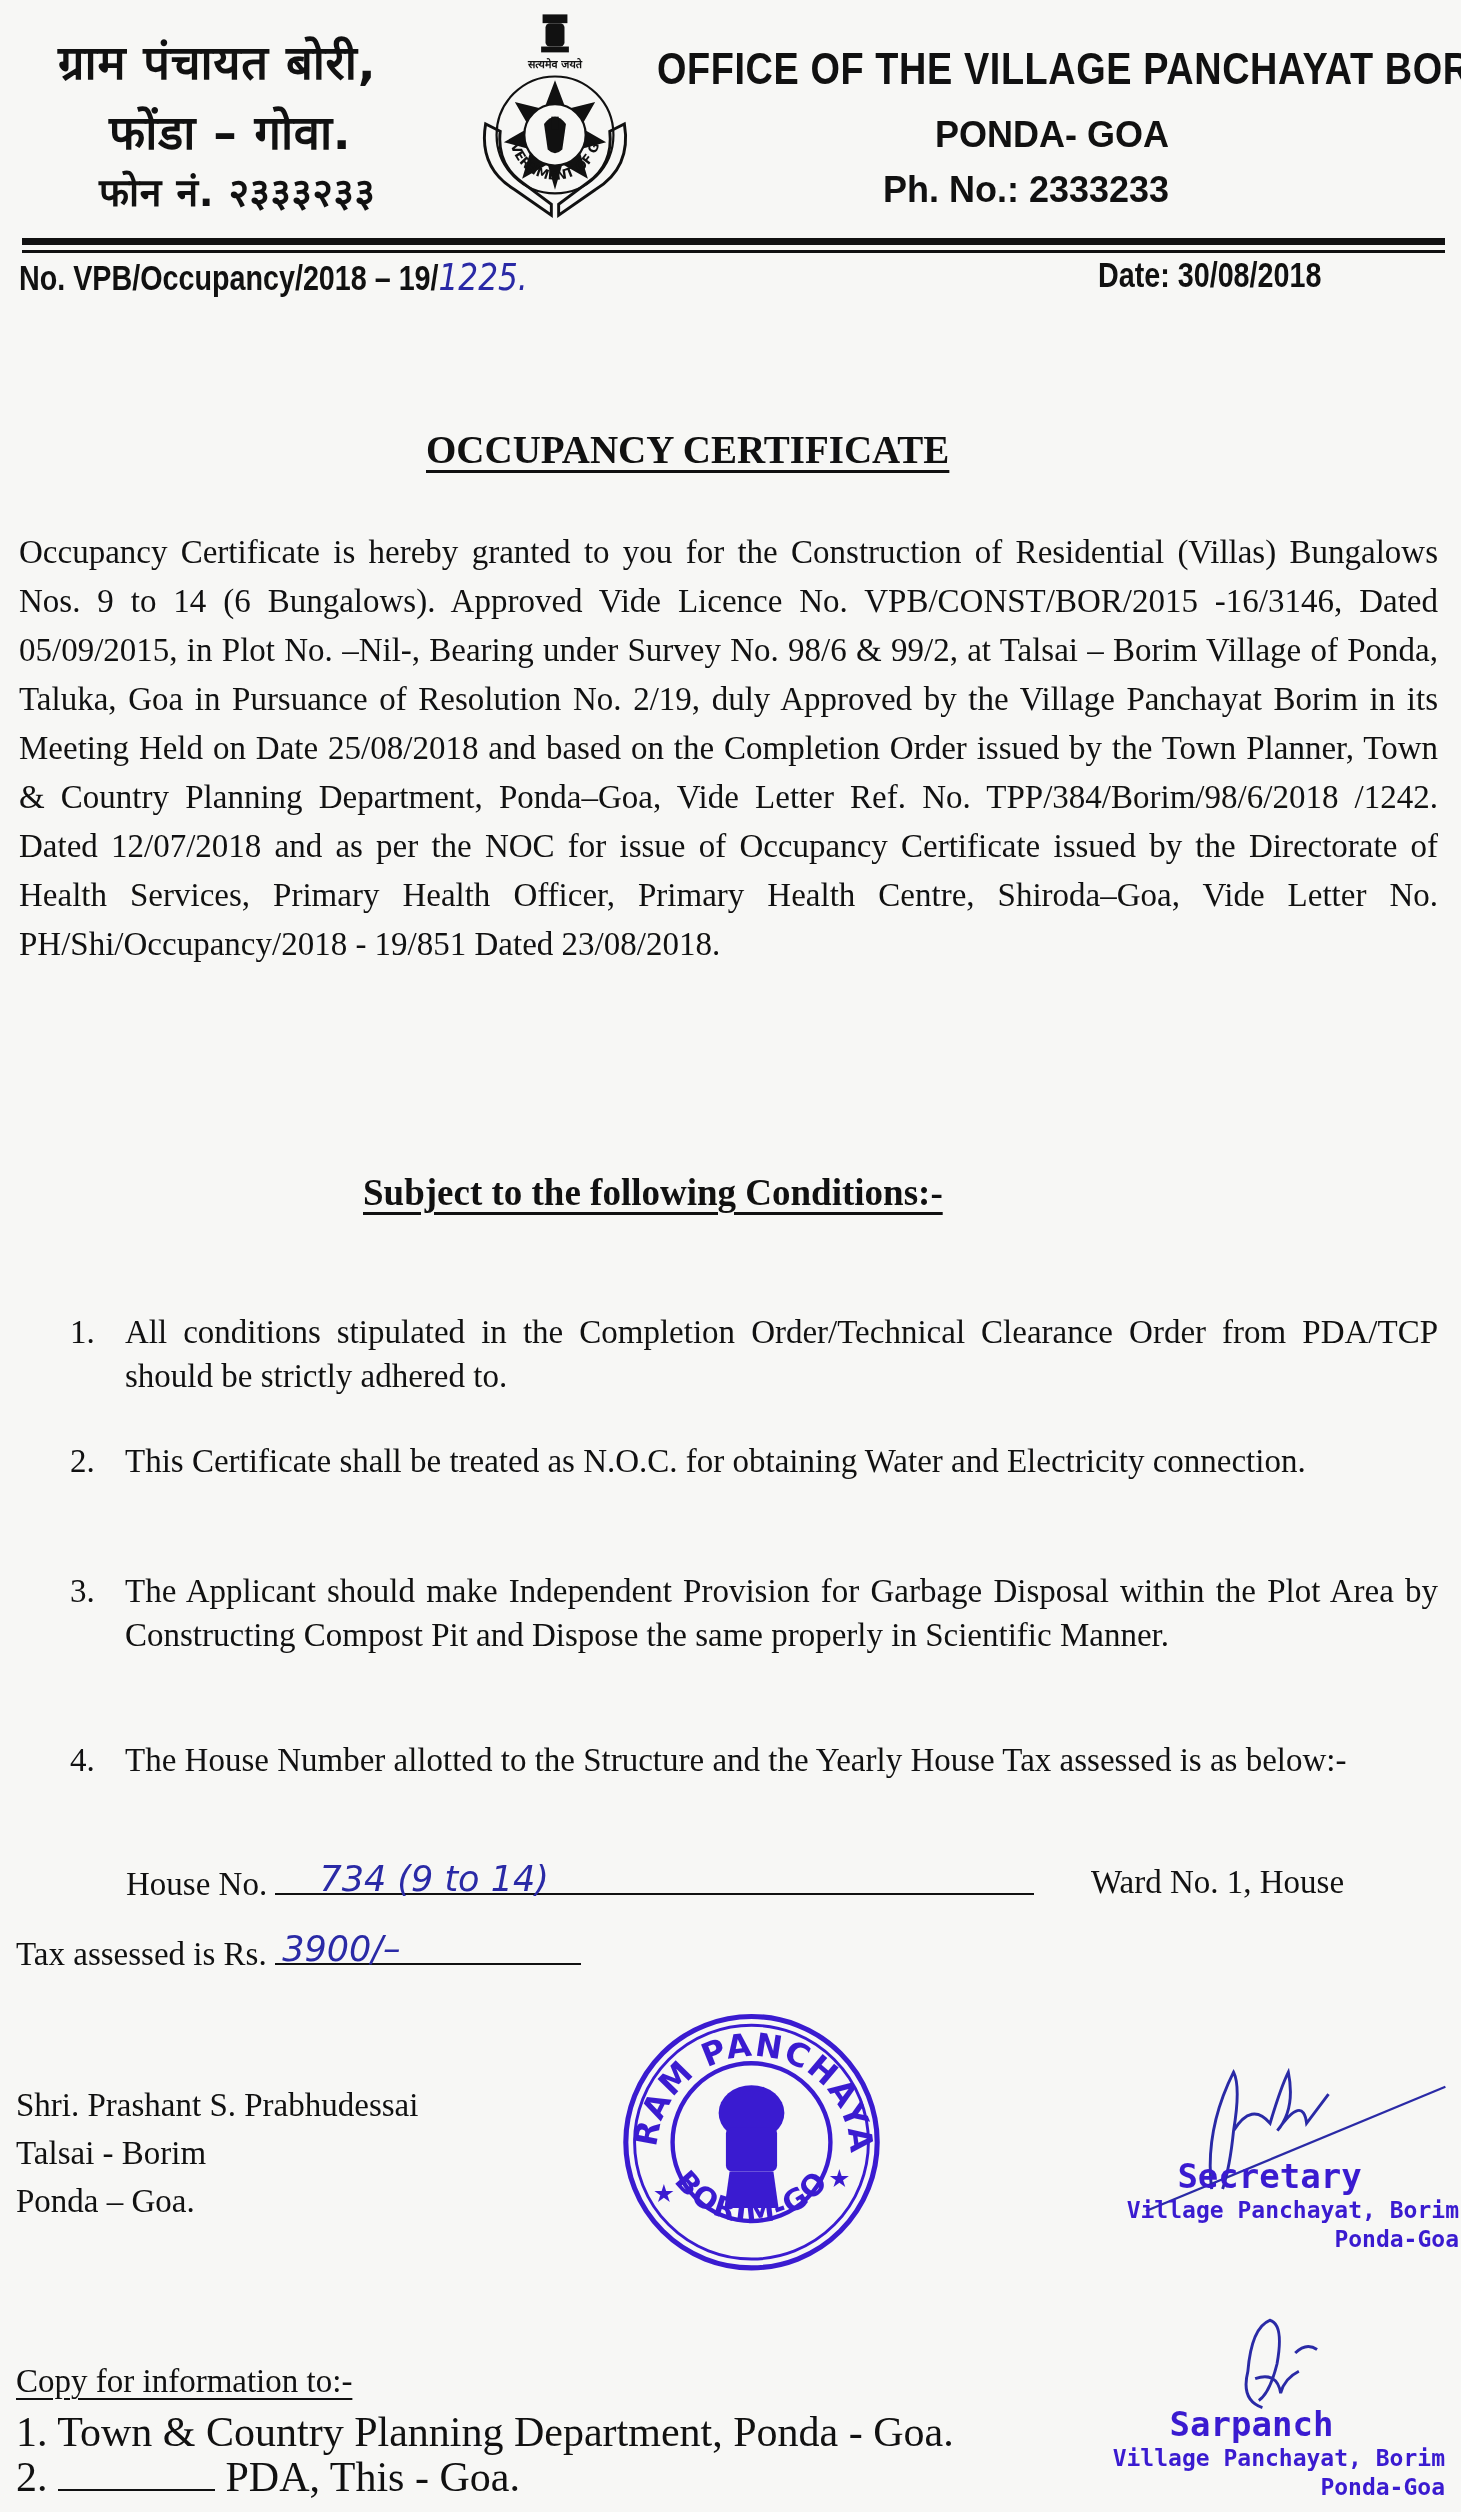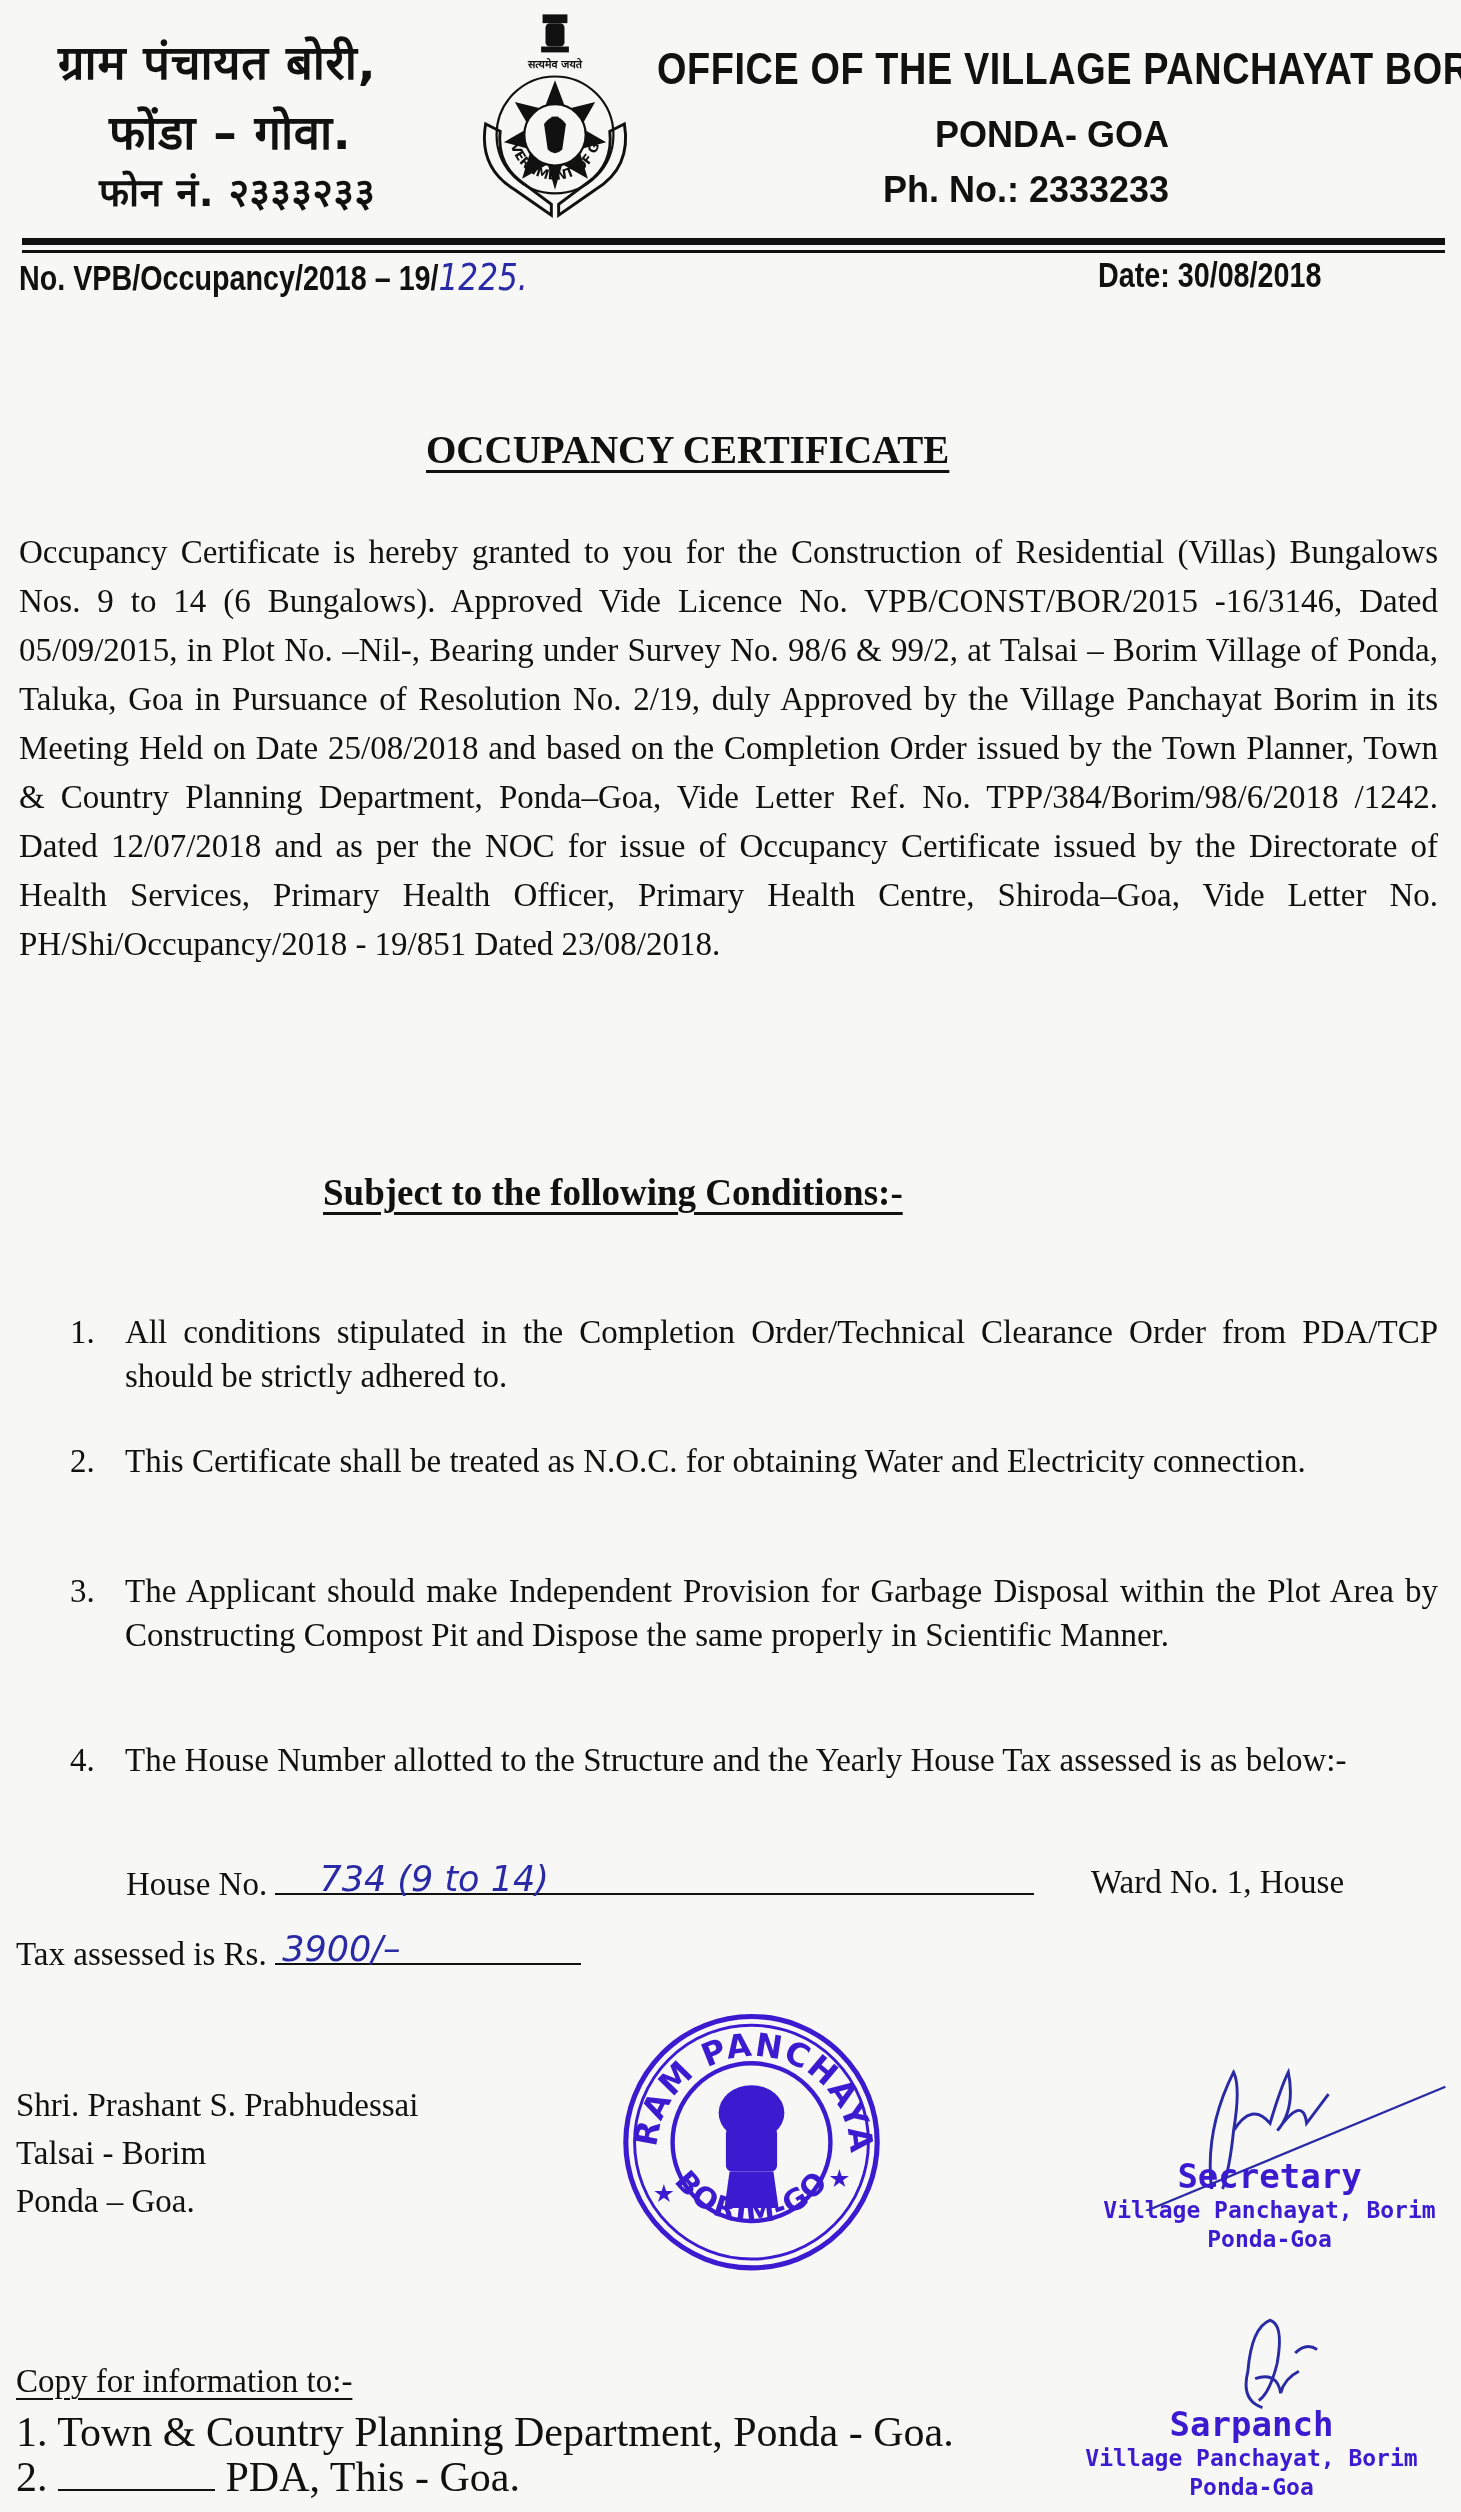--- a/index.html
+++ b/index.html
@@ -13,35 +13,35 @@
   .mr-line { font-size:47px; letter-spacing:0.7px; white-space:nowrap; }
   .en-title { font-size:39px; font-weight:bold; letter-spacing:0.7px; white-space:nowrap; transform:scaleX(0.86); transform-origin:left top; }
   .en-sub { font-size:36px; font-weight:bold; white-space:nowrap; }
   .rule-thick { left:22px; width:1423px; height:7.3px; background:#111; }
   .rule-thin { left:22px; width:1423px; height:2.9px; background:#111; }
   .refline { font-size:35px; font-weight:bold; white-space:nowrap; transform:scaleX(0.82); transform-origin:left top; }
   .hand { color:#2a2aa6; font-family:"DejaVu Sans","Liberation Sans",sans-serif; font-style:italic; font-weight:normal; }
 
   .doc-title { font-size:39px; font-weight:bold; text-decoration:underline; text-underline-offset:7.3px; text-decoration-thickness:2.9px; white-space:nowrap; }
   .body-text { left:19px; width:1419px; font-size:33px; line-height:49px; text-align:justify; text-align-last:left; }
-  .subject { font-size:37px; font-weight:bold; text-decoration:underline; text-underline-offset:7.3px; text-decoration-thickness:2.9px; white-space:nowrap; }
+  .subject { font-size:37px; font-weight:bold; text-decoration:underline; text-underline-offset:7.3px; text-decoration-thickness:2.9px; white-space:nowrap;margin-left:40px; }
 
   .cond-item { left:70px; width:1368px; font-size:33px; line-height:44px; display:flex; }
   .cond-num { width:55px; flex:0 0 55px; }
   .cond-text { flex:1; text-align:justify; text-align-last:left; }
 
   .fill-line { display:inline-block; border-bottom:2.2px solid #111; position:relative; vertical-align:baseline; height:29px; }
   .fill-hand { position:absolute; left:44px; bottom:-5.8px; font-size:35px; white-space:nowrap;margin-top:24px; }
 
   .addr { font-size:33px; line-height:48px; white-space:nowrap; }
 
   .stamp { left:609px; top:1996px; width:285px; height:285px; }
   .sig-block { color:#3a1bd0; text-align:center; }
   .sig-title { font-family:"DejaVu Sans Mono","Liberation Mono",monospace; font-weight:bold; font-size:34px; }
-  .sig-sub { font-family:"DejaVu Sans Mono","Liberation Mono",monospace; font-weight:bold; font-size:23px; line-height:29px; }
+  .sig-sub { font-family:"DejaVu Sans Mono","Liberation Mono",monospace; font-weight:bold; font-size:23px; line-height:29px;text-align:right; }
 
   .copy-head { font-size:33px; text-decoration:underline; text-underline-offset:5.8px; text-decoration-thickness:2.2px; white-space:nowrap; }
   .copy-item { font-size:42px; white-space:nowrap; }
 </style>
 </head>
 <body>
 
 <div class="abs mr mr-line" style="left:58px; top:29px;">ग्राम पंचायत बोरी,</div>
 <div class="abs mr mr-line" style="left:109px; top:99px;">फोंडा – गोवा.</div>
 <div class="abs mr mr-line" style="left:99px; top:164px; font-size:39px;">फोन नं. २३३३२३३</div>

